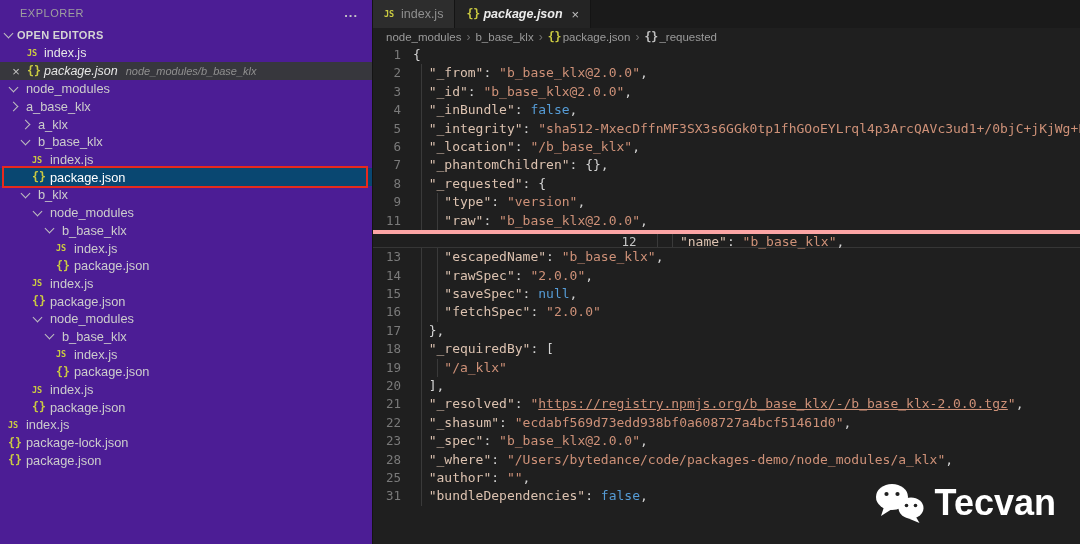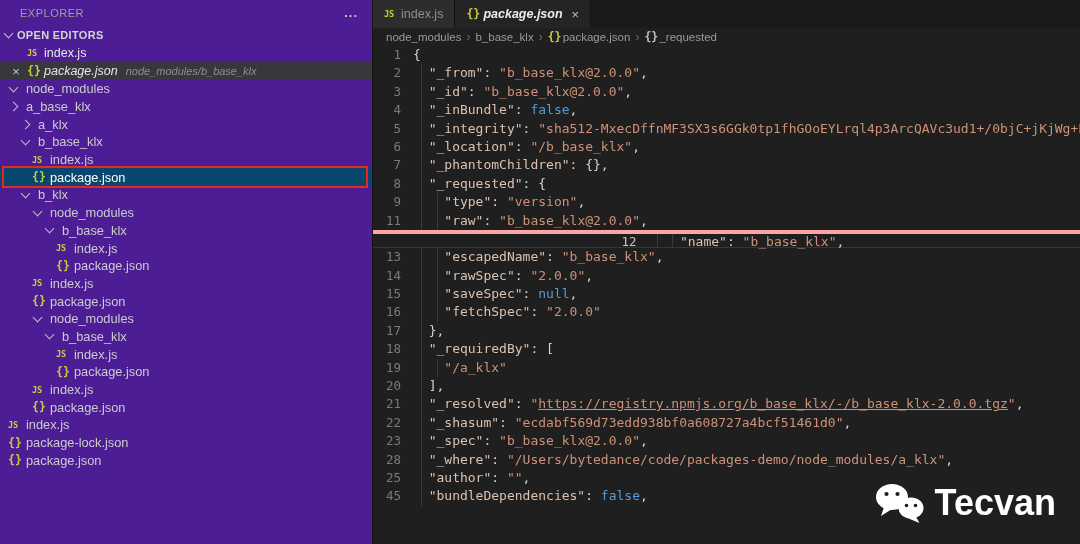--- a/index.html
+++ b/index.html
@@ -234,21 +234,21 @@
       <div class="code-line"><span class="ln">16</span><span class="lc"><span class="guide" style="left: 8px;"></span><span class="guide" style="left: 23.7px;"></span><span class="ws">    </span><span class="t-k">"fetchSpec"</span><span class="t-p">: </span><span class="t-s">"2.0.0"</span></span></div>
       <div class="code-line"><span class="ln">17</span><span class="lc"><span class="guide" style="left: 8px;"></span><span class="ws">  </span><span class="t-p">},</span></span></div>
       <div class="code-line"><span class="ln">18</span><span class="lc"><span class="guide" style="left: 8px;"></span><span class="ws">  </span><span class="t-k">"_requiredBy"</span><span class="t-p">: [</span></span></div>
       <div class="code-line"><span class="ln">19</span><span class="lc"><span class="guide" style="left: 8px;"></span><span class="guide" style="left: 23.7px;"></span><span class="ws">    </span><span class="t-s">"/a_klx"</span></span></div>
       <div class="code-line"><span class="ln">20</span><span class="lc"><span class="guide" style="left: 8px;"></span><span class="ws">  </span><span class="t-p">],</span></span></div>
       <div class="code-line"><span class="ln">21</span><span class="lc"><span class="guide" style="left: 8px;"></span><span class="ws">  </span><span class="t-k">"_resolved"</span><span class="t-p">: </span><span class="t-s">"</span><span class="t-u">https://registry.npmjs.org/b_base_klx/-/b_base_klx-2.0.0.tgz</span><span class="t-s">"</span><span class="t-p">,</span></span></div>
       <div class="code-line"><span class="ln">22</span><span class="lc"><span class="guide" style="left: 8px;"></span><span class="ws">  </span><span class="t-k">"_shasum"</span><span class="t-p">: </span><span class="t-s">"ecdabf569d73edd938bf0a608727a4bcf51461d0"</span><span class="t-p">,</span></span></div>
       <div class="code-line"><span class="ln">23</span><span class="lc"><span class="guide" style="left: 8px;"></span><span class="ws">  </span><span class="t-k">"_spec"</span><span class="t-p">: </span><span class="t-s">"b_base_klx@2.0.0"</span><span class="t-p">,</span></span></div>
       <div class="code-line"><span class="ln">28</span><span class="lc"><span class="guide" style="left: 8px;"></span><span class="ws">  </span><span class="t-k">"_where"</span><span class="t-p">: </span><span class="t-s">"/Users/bytedance/code/packages-demo/node_modules/a_klx"</span><span class="t-p">,</span></span></div>
       <div class="code-line"><span class="ln">25</span><span class="lc"><span class="guide" style="left: 8px;"></span><span class="ws">  </span><span class="t-k">"author"</span><span class="t-p">: </span><span class="t-s">""</span><span class="t-p">,</span></span></div>
-      <div class="code-line"><span class="ln">45</span><span class="lc"><span class="guide" style="left: 8px;"></span><span class="ws">  </span><span class="t-k">"bundleDependencies"</span><span class="t-p">: </span><span class="t-b">false</span><span class="t-p">,</span></span></div>
+      <div class="code-line"><span class="ln">31</span><span class="lc"><span class="guide" style="left: 8px;"></span><span class="ws">  </span><span class="t-k">"bundleDependencies"</span><span class="t-p">: </span><span class="t-b">false</span><span class="t-p">,</span></span></div>
     </div>
 
   <div class="watermark">
     <svg width="52" height="42" viewBox="0 0 52 42">
       <ellipse cx="18" cy="15" rx="16" ry="13" fill="#ffffff"></ellipse>
       <path d="M10 25 L7 34 L18 27 Z" fill="#ffffff"></path>
       <circle cx="12.5" cy="12" r="2.1" fill="#1f1f1f"></circle>
       <circle cx="23.5" cy="12" r="2.1" fill="#1f1f1f"></circle>
       <ellipse cx="37" cy="26" rx="12.5" ry="10.5" fill="#ffffff"></ellipse>
       <path d="M42 35 L45.5 41 L34.5 36.5 Z" fill="#ffffff"></path>

